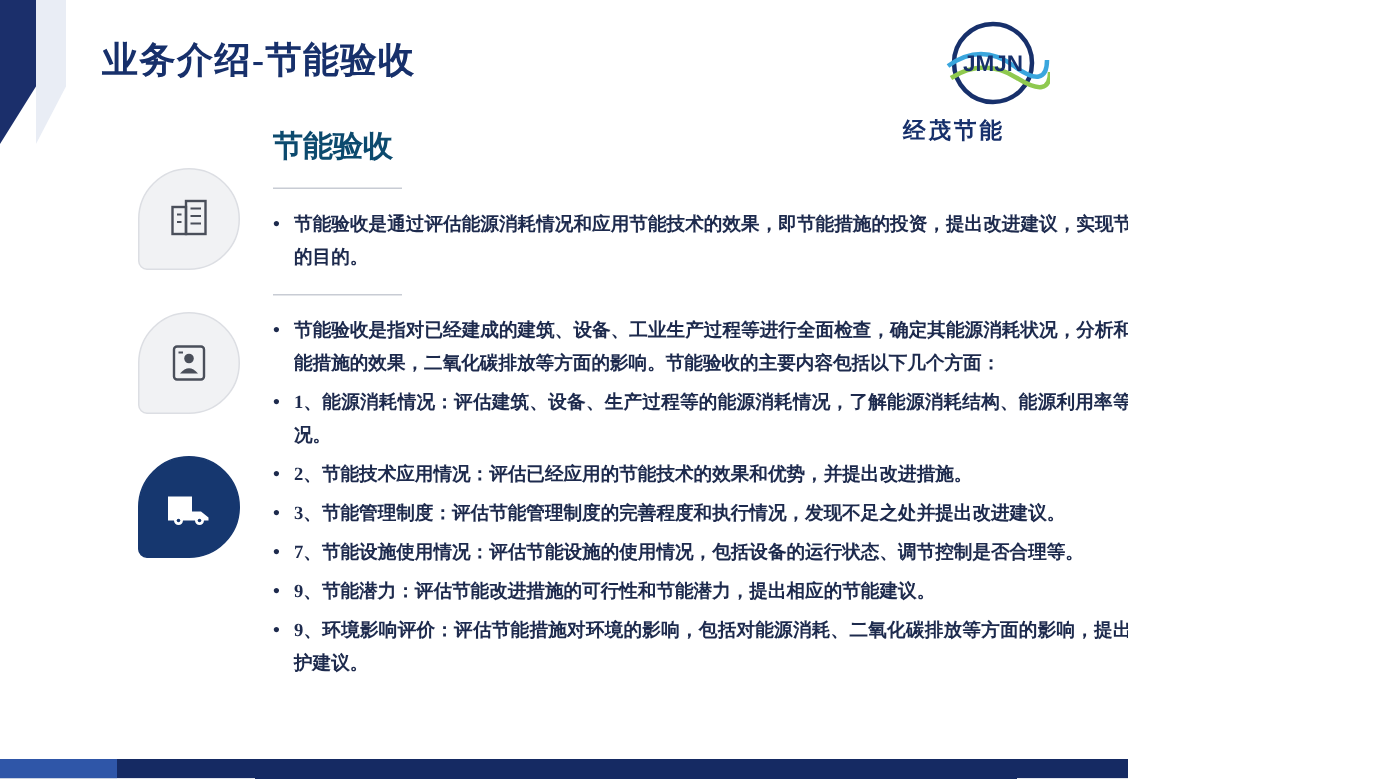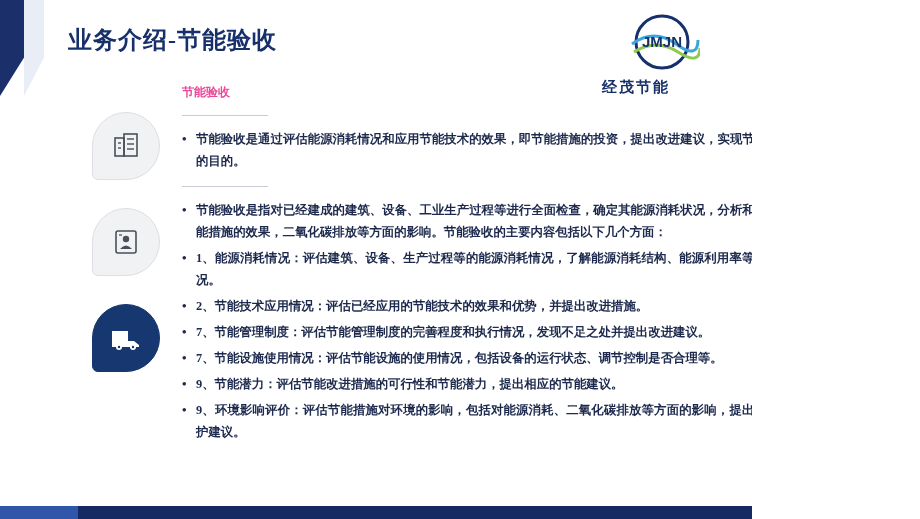--- a/index.html
+++ b/index.html
@@ -112,23 +112,23 @@
   }
   .icon-badge svg { display: block; }
   
   .content {
     position: absolute;
     left: 182px;
     top: 84px;
     width: 610px;
   }
   .section-head {
-    font-size: 12px;
-    font-weight: bold;
-    color: #ec4899;
+    font-size: 20px;
+    font-weight: bold;
+    color: #0c4a6e;
     font-family: Liberation Sans, sans-serif;
     margin-bottom: 10px;
   }
   .divider {
     width: 86px;
     height: 1px;
     background: #c8ccd4;
     margin: 14px 0 12px 0;
   }
   .para {
@@ -209,21 +209,21 @@
     <div class="section-head">节能验收</div>
     <div class="divider"></div>
 
     <div class="para">节能验收是通过评估能源消耗情况和应用节能技术的效果，即节能措施的投资，提出改进建议，实现节能降耗的目的。</div>
 
     <div class="divider"></div>
 
     <div class="para">节能验收是指对已经建成的建筑、设备、工业生产过程等进行全面检查，确定其能源消耗状况，分析和评估节能措施的效果，二氧化碳排放等方面的影响。节能验收的主要内容包括以下几个方面：</div>
     <div class="para">1、能源消耗情况：评估建筑、设备、生产过程等的能源消耗情况，了解能源消耗结构、能源利用率等基本情况。</div>
     <div class="para">2、节能技术应用情况：评估已经应用的节能技术的效果和优势，并提出改进措施。</div>
-    <div class="para">7、节能管理制度：评估节能管理制度的完善程度和执行情况，发现不足之处并提出改进建议。</div>
+    <div class="para">3、节能管理制度：评估节能管理制度的完善程度和执行情况，发现不足之处并提出改进建议。</div>
     <div class="para">7、节能设施使用情况：评估节能设施的使用情况，包括设备的运行状态、调节控制是否合理等。</div>
     <div class="para">9、节能潜力：评估节能改进措施的可行性和节能潜力，提出相应的节能建议。</div>
     <div class="para">9、环境影响评价：评估节能措施对环境的影响，包括对能源消耗、二氧化碳排放等方面的影响，提出环境保护建议。</div>
   </div>
 
   <div class="bottom-bar"></div>
   <div class="bottom-bar-accent"></div>
 </div>
 
 </body></html>

